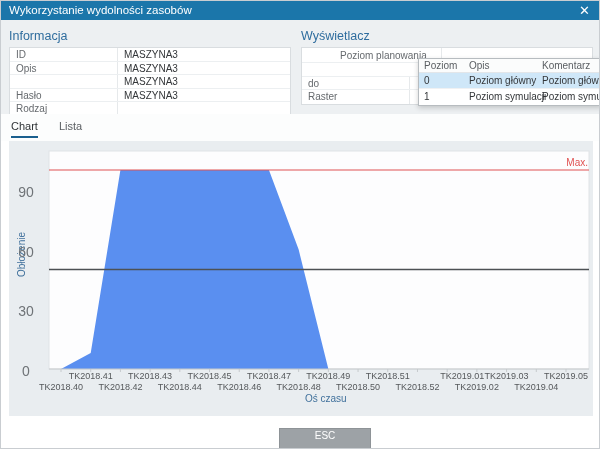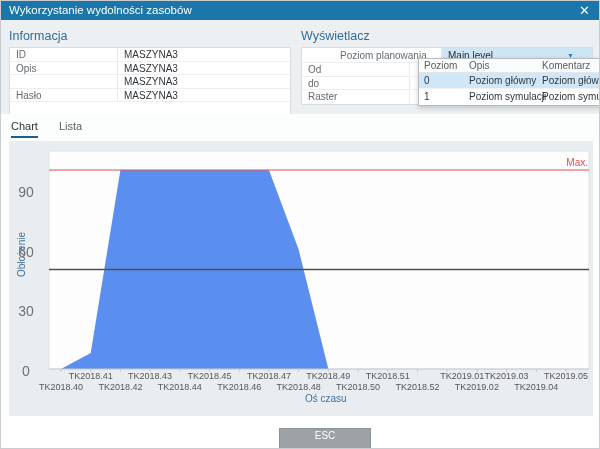--- a/index.html
+++ b/index.html
@@ -87,37 +87,33 @@
         </div>
         <div class="trow">
           <span class="tlabel"></span>
           <span class="tvalue">MASZYNA3</span>
         </div>
         <div class="trow">
           <span class="tlabel">Hasło</span>
           <span class="tvalue">MASZYNA3</span>
         </div>
         <div class="trow">
+          <span class="tlabel">Rodzaj</span>
           <span class="tvalue"></span>
         </div>
       </div>
     </div>
 
     <div class="panel display-panel">
       <div class="panel-title">Wyświetlacz</div>
       <div class="data-table">
         <div class="trow select-row">
           <span class="tlabel">Poziom planowania</span>
-          <span class="select-field">
-            <span>Main level</span>
-            <span class="select-arrow">▼</span>
-          </span>
-        </div>
-        <div class="trow">
-          <span class="tlabel">Od</span>
+        </div>
+        <div class="trow">
           <span class="tvalue"></span>
         </div>
         <div class="trow">
           <span class="tlabel">do</span>
           <span class="tvalue"></span>
         </div>
         <div class="trow">
           <span class="tlabel">Raster</span>
           <span class="tvalue"></span>
         </div>

